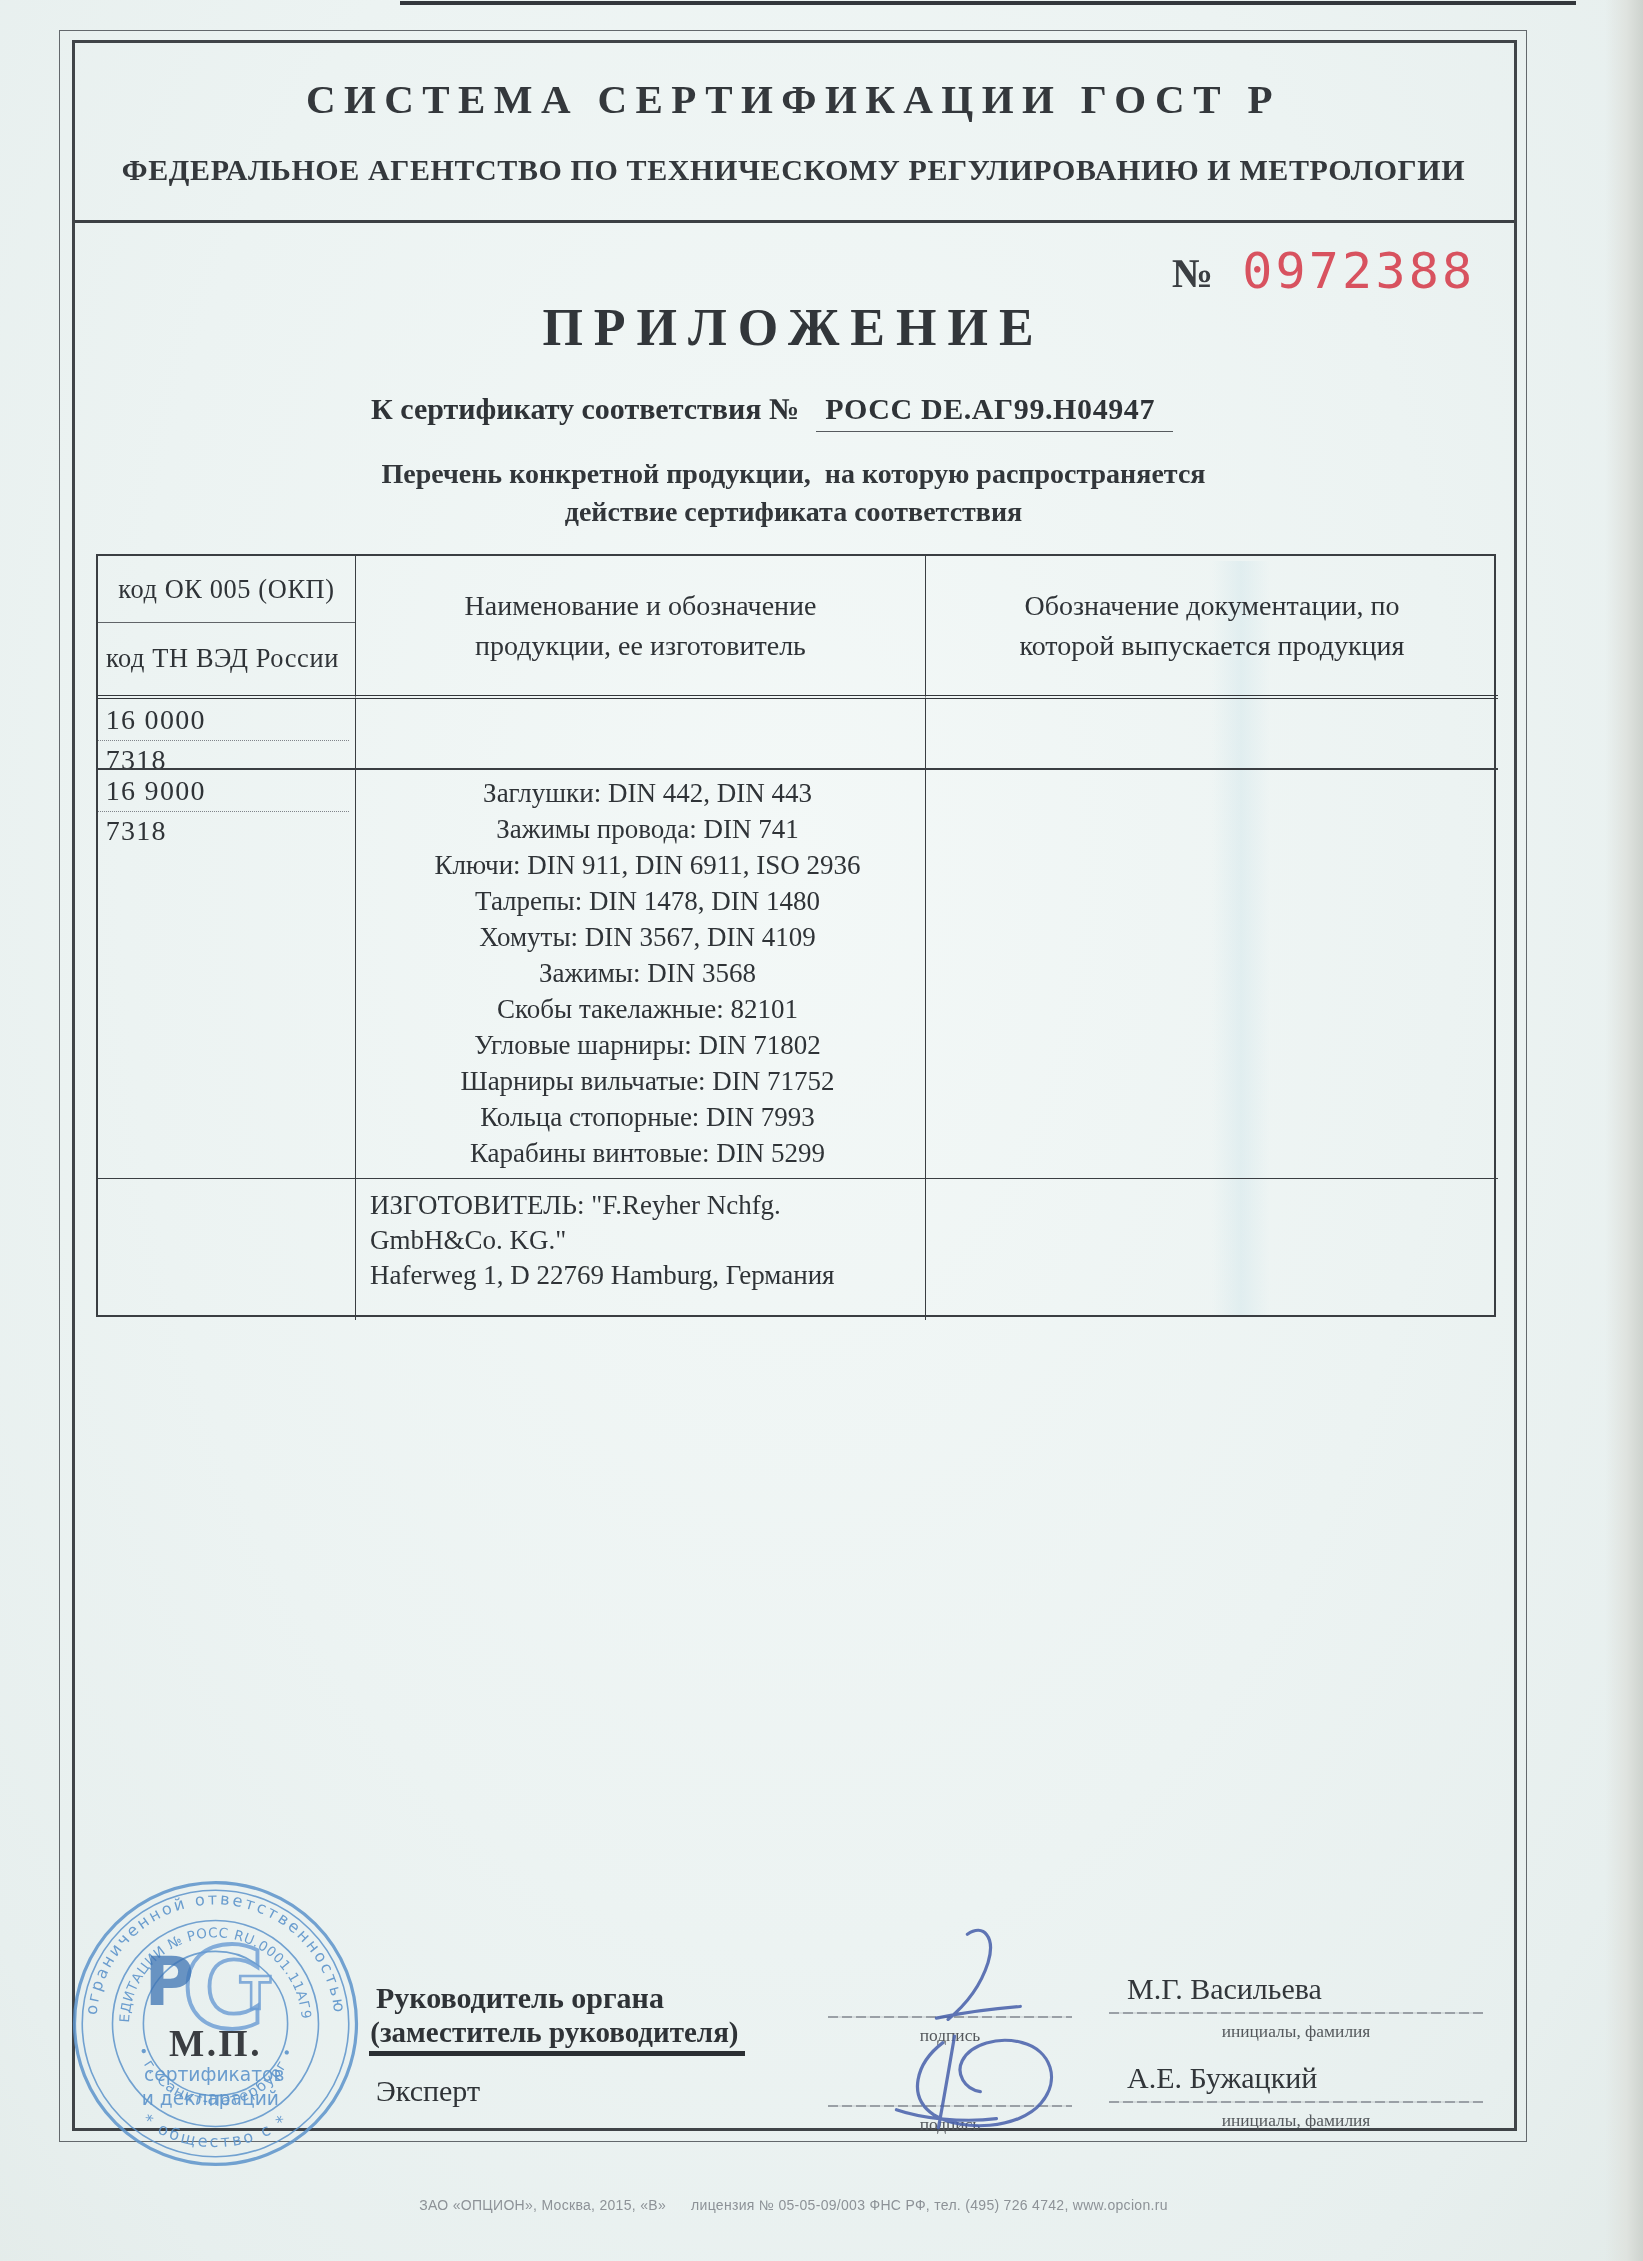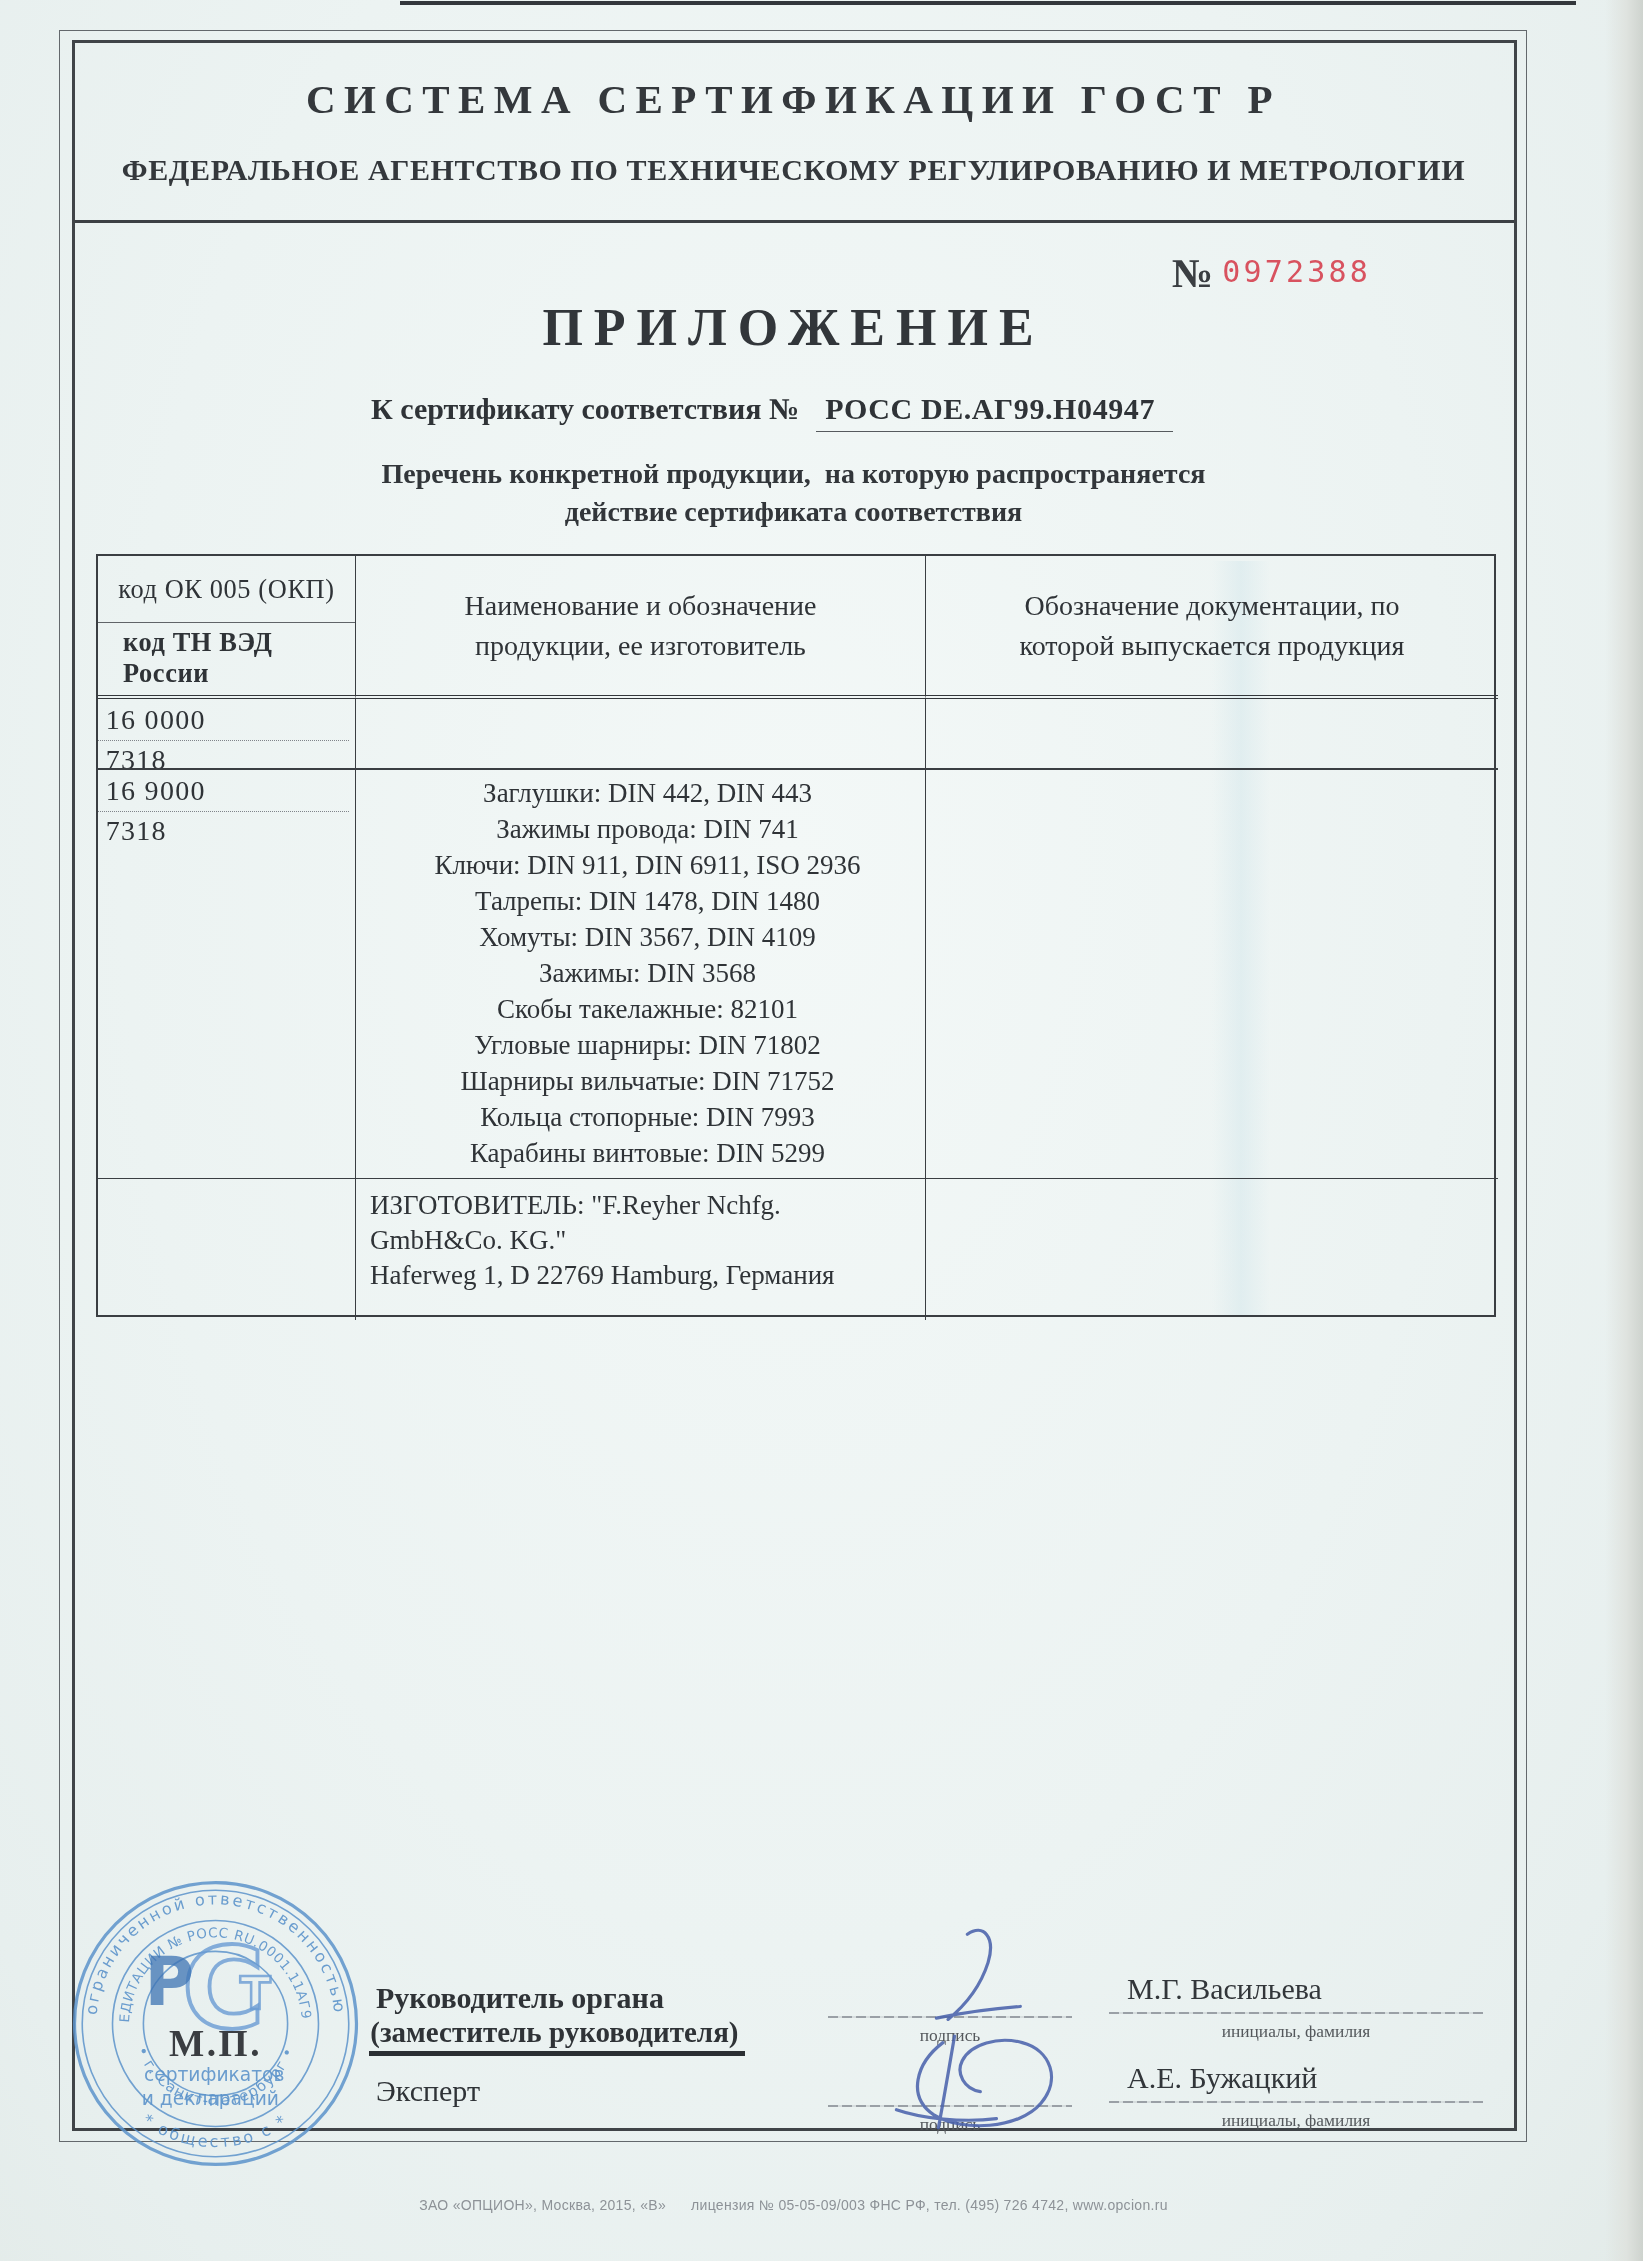--- a/index.html
+++ b/index.html
@@ -19,22 +19,22 @@
   .frame-inner { position:absolute; left:72px; top:40px; width:1445px; height:2091px; border:3.2px solid #404448; }
 
   .hdr-title1 { position:absolute; left:75px; top:75px; width:1437px; text-align:center;
     font-size:41px; font-weight:bold; letter-spacing:8.4px; color:#34383c; white-space:pre; }
   .hdr-title2 { position:absolute; left:75px; top:153px; width:1437px; text-align:center;
     font-size:30px; font-weight:bold; letter-spacing:0.6px; color:#34383c; white-space:pre; }
   .hdr-sep { position:absolute; left:75px; top:220px; width:1439px; height:3.2px; background:#3c4044; }
 
   .blank-number { position:absolute; left:1172px; top:249px; white-space:nowrap; }
   .no-sign { font-size:41px; font-weight:bold; color:#3a3e42; vertical-align:top; }
-  .no-digits { font-family:"DejaVu Sans Mono",monospace; font-size:30px; line-height:45px;
-    color:#d8525f; letter-spacing:3.2px; margin-left:9px; vertical-align:top; }
+  .no-digits { font-family:"DejaVu Sans Mono",monospace; font-size:50px; line-height:45px;
+    color:#d8525f; letter-spacing:3.2px; margin-left:29px; vertical-align:top; }
 
   .appendix { position:absolute; left:75px; top:298px; width:1437px; text-align:center;
     font-size:52px; font-weight:bold; letter-spacing:11px; color:#32363a; }
 
   .certline { position:absolute; left:371px; top:392px; font-size:30px; font-weight:bold; white-space:nowrap; }
   .cert-value { display:inline-block; margin-left:17px; padding:0 18px 5.2px 9px;
     border-bottom:1.9px solid #565a5e; letter-spacing:0.6px; }
 
   .subtitle { position:absolute; left:75px; width:1437px; text-align:center;
     font-size:28px; font-weight:bold; color:#32363a; white-space:pre; }
@@ -45,21 +45,21 @@
     display:grid; grid-template-columns:258px 570px 572px; grid-template-rows:143px 71px 409px 141px;
     border:2.6px solid #3a3e42;margin-left:8px; }
   .cell { border-right:1.9px solid #3a3e42; border-bottom:1.9px solid #3a3e42; overflow:hidden; }
   .cell.last { border-right:none; }
   .cell.hrow { border-bottom:4.5px double #33373b; }
   .cell.r1 { border-bottom-width:2.6px; }
   .cell.r3 { border-bottom:none; }
   .th-c1a { height:67px; border-bottom:1.3px solid #606468; display:flex; align-items:center;
     justify-content:center; font-size:26.4px; letter-spacing:0.6px; }
   .th-c1b { height:70px; display:flex; align-items:center; justify-content:flex-start;
-    padding-left:25px; font-size:26.4px; letter-spacing:0.6px;font-weight:bold; }
+    padding-left:8px; font-size:26.4px; letter-spacing:0.6px; }
   .th-center { height:100%; display:flex; align-items:center; justify-content:center; text-align:center;
     font-size:28px; line-height:1.4; }
   .th-text { max-width:400px; }
   .code-cell { padding:5.2px 0 0 7.7px; font-size:28px; letter-spacing:1.3px; }
   .code-dotted { border-top:1.9px dotted #80848a; margin:3.9px 6.4px 2.6px -7.7px; }
   .products { padding:5.2px 0 0 14px; font-size:27px; line-height:36px; white-space:pre-line;text-align:center; }
   .maker { padding:9px 0 0 14px; font-size:27px; line-height:35px; white-space:pre-line; }
 
   .sig-role1a { position:absolute; left:376px; top:1981px; font-size:30px; font-weight:bold; }
   .sig-role1b { position:absolute; left:369px; top:2016px; font-size:29px; font-weight:bold;

